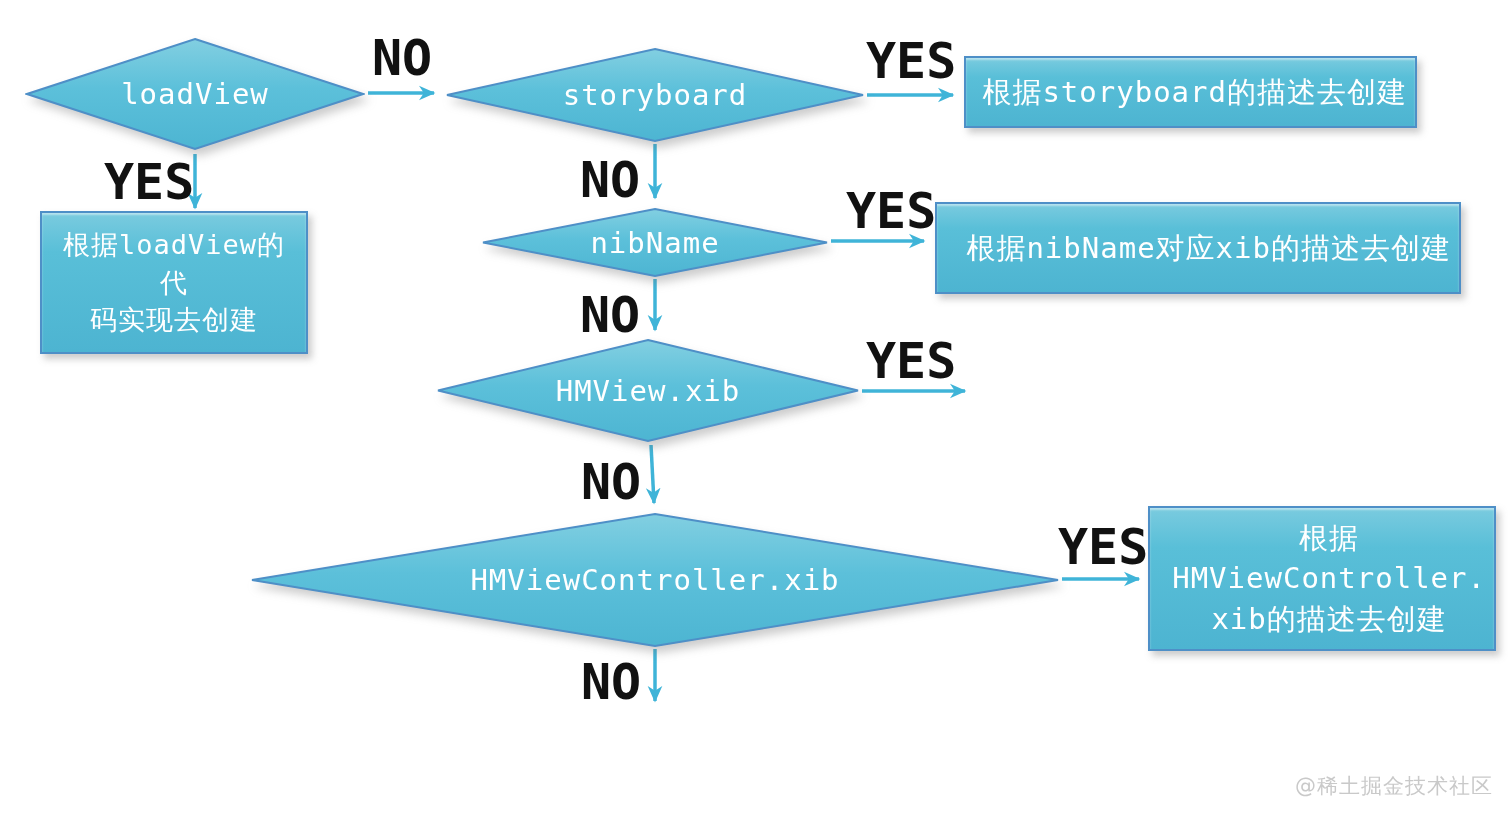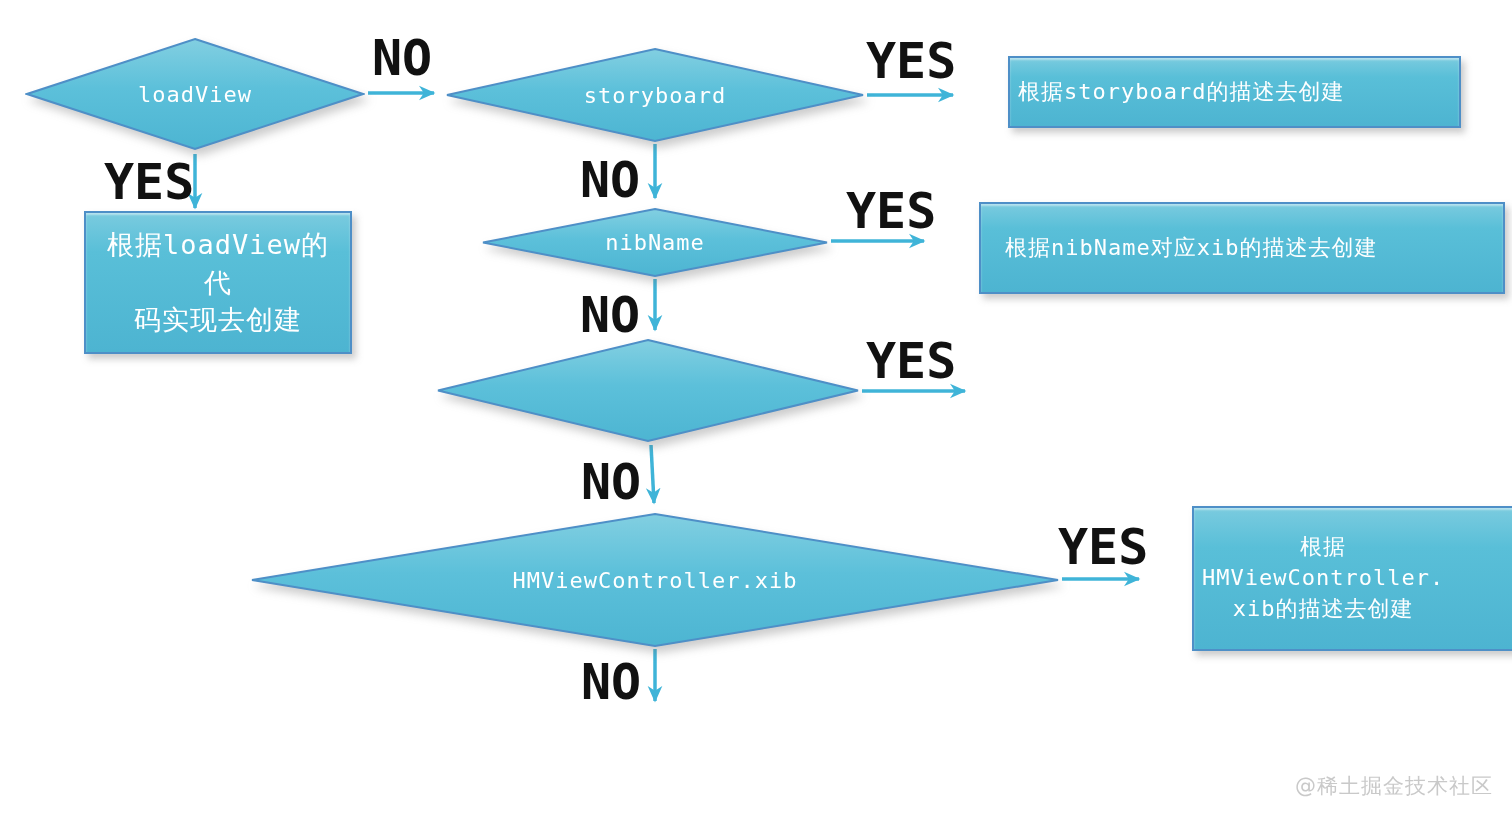--- a/index.html
+++ b/index.html
@@ -40,36 +40,35 @@
     filter: drop-shadow(4px 6px 5px rgba(110,110,110,0.35));
   }
   .diamond polygon {
     fill: url(#nodeGrad);
     stroke: #4e8fc7;
     stroke-width: 2;
   }
   .node-label {
     position: relative;
     color: #ffffff;
-    font-size: 22px;
+    font-size: 29px;
     letter-spacing: 1px;
     white-space: nowrap;
     text-align: center;
   }
   
   .pbox {
     position: absolute;
     display: flex;
     align-items: center;
-    justify-content: flex-start;
+    justify-content: flex-end;
     background: linear-gradient(to bottom, #7acbdf 0%, #59bfd8 28%, #4db4d1 100%);
     border: 2px solid #4e8fc7;
     box-shadow: 4px 5px 7px rgba(110,110,110,0.35), inset 0 2px 2px rgba(255,255,255,0.45);
     box-sizing: border-box;
-    margin-left: 44px;
   }
   .pbox .node-label {
     white-space: pre-line;
     line-height: 1.4;
     padding: 0 8px;
   }
   
   .edge-label {
     position: absolute;
     color: #111111;
@@ -138,20 +137,21 @@
     <svg viewBox="0 0 348 71">
       <polygon points="174,2 346,35.5 174,69 2,35.5"></polygon>
     </svg>
     <span class="node-label">nibName</span>
   </div>
 
   <div class="diamond" style="left:436px; top:338px; width:424px; height:105px;">
     <svg viewBox="0 0 424 105">
       <polygon points="212,2 422,52.5 212,103 2,52.5"></polygon>
     </svg>
+    <span class="node-label">HMView.xib</span>
   </div>
 
   <div class="diamond" style="left:250px; top:512px; width:810px; height:136px;">
     <svg viewBox="0 0 810 136">
       <polygon points="405,2 808,68 405,134 2,68"></polygon>
     </svg>
     <span class="node-label">HMViewController.xib</span>
   </div>
 
   <div class="pbox" style="left:40px; top:211px; width:268px; height:143px;">

